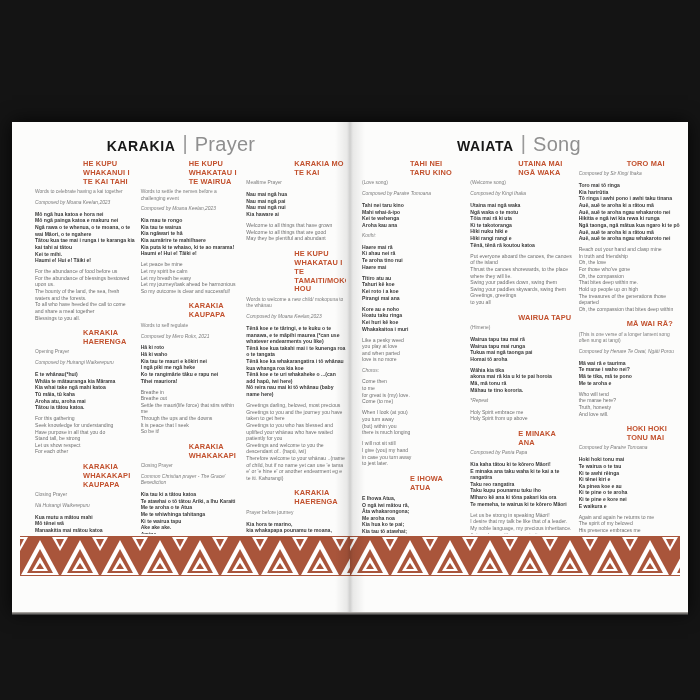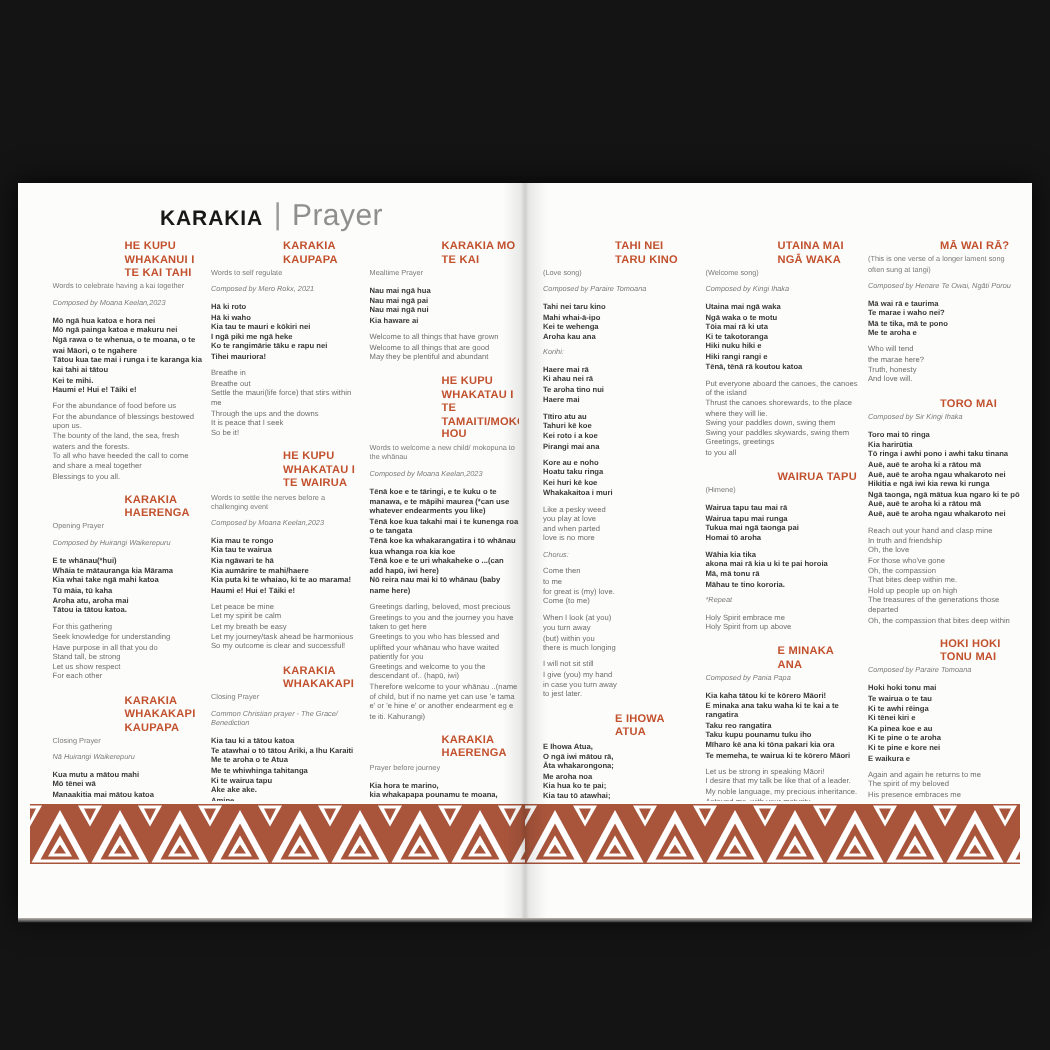--- a/index.html
+++ b/index.html
@@ -106,20 +106,44 @@
               <div class="line">O mātou whānau</div>
               <div class="line">Āio ki te Aorangi</div>
             </div>
             <div class="block plain">
               <div class="line">Our work has finished</div>
             </div>
           </div>
         </div>
         <div class="col">
           <div class="sec">
+            <div class="sec-heading">HE KUPU WHAKATAU I TE WAIRUA</div>
+            <div class="block sub">
+              <div class="line">Words to settle the nerves before a challenging event</div>
+            </div>
+            <div class="block credit">
+              <div class="line">Composed by Moana Keelan,2023</div>
+            </div>
+            <div class="block bold">
+              <div class="line">Kia mau te rongo</div>
+              <div class="line">Kia tau te wairua</div>
+              <div class="line">Kia ngāwari te hā</div>
+              <div class="line">Kia aumārire te mahi/haere</div>
+              <div class="line">Kia puta ki te whaiao, ki te ao marama!</div>
+              <div class="line">Haumi e! Hui e! Tāiki e!</div>
+            </div>
+            <div class="block plain">
+              <div class="line">Let peace be mine</div>
+              <div class="line">Let my spirit be calm</div>
+              <div class="line">Let my breath be easy</div>
+              <div class="line">Let my journey/task ahead be harmonious</div>
+              <div class="line">So my outcome is clear and successful!</div>
+            </div>
+          </div>
+          <div class="sec">
             <div class="sec-heading">KARAKIA KAUPAPA</div>
             <div class="block sub">
               <div class="line">Words to self regulate</div>
             </div>
             <div class="block credit">
               <div class="line">Composed by Mero Rokx, 2021</div>
             </div>
             <div class="block bold">
               <div class="line">Hā ki roto</div>
               <div class="line">Hā ki waho</div>
@@ -128,44 +152,20 @@
               <div class="line">Ko te rangimārie tāku e rapu nei</div>
               <div class="line">Tihei mauriora!</div>
             </div>
             <div class="block plain">
               <div class="line">Breathe in</div>
               <div class="line">Breathe out</div>
               <div class="line">Settle the mauri(life force) that stirs within me</div>
               <div class="line">Through the ups and the downs</div>
               <div class="line">It is peace that I seek</div>
               <div class="line">So be it!</div>
-            </div>
-          </div>
-          <div class="sec">
-            <div class="sec-heading">HE KUPU WHAKATAU I TE WAIRUA</div>
-            <div class="block sub">
-              <div class="line">Words to settle the nerves before a challenging event</div>
-            </div>
-            <div class="block credit">
-              <div class="line">Composed by Moana Keelan,2023</div>
-            </div>
-            <div class="block bold">
-              <div class="line">Kia mau te rongo</div>
-              <div class="line">Kia tau te wairua</div>
-              <div class="line">Kia ngāwari te hā</div>
-              <div class="line">Kia aumārire te mahi/haere</div>
-              <div class="line">Kia puta ki te whaiao, ki te ao marama!</div>
-              <div class="line">Haumi e! Hui e! Tāiki e!</div>
-            </div>
-            <div class="block plain">
-              <div class="line">Let peace be mine</div>
-              <div class="line">Let my spirit be calm</div>
-              <div class="line">Let my breath be easy</div>
-              <div class="line">Let my journey/task ahead be harmonious</div>
-              <div class="line">So my outcome is clear and successful!</div>
             </div>
           </div>
           <div class="sec">
             <div class="sec-heading">KARAKIA WHAKAKAPI</div>
             <div class="block sub">
               <div class="line">Closing Prayer</div>
             </div>
             <div class="block credit">
               <div class="line">Common Christian prayer - The Grace/ Benediction</div>
             </div>
@@ -257,20 +257,23 @@
             <polygon points="32,1 48,1 40,15" fill="#ffffff"></polygon>
             <polygon points="36,3 44,3 40,11" fill="#a9553b"></polygon>
           </pattern>
         </defs>
         <rect width="100%" height="100%" fill="url(#tk0)"></rect>
       </svg>
     </div>
   </div>
 
   <div class="page page-right">
+    <div class="page-title">
+      <span class="t1">WAIATA</span><span class="sep">|</span><span class="t2">Song</span>
+    </div>
     <div class="columns">
         <div class="col">
           <div class="sec">
             <div class="sec-heading">TAHI NEI TARU KINO</div>
             <div class="block sub">
               <div class="line">(Love song)</div>
             </div>
             <div class="block credit">
               <div class="line">Composed by Paraire Tomoana</div>
             </div>
@@ -411,41 +414,20 @@
             <div class="block plain">
               <div class="line">Let us be strong in speaking Māori!</div>
               <div class="line">I desire that my talk be like that of a leader.</div>
               <div class="line">My noble language, my precious inheritance.</div>
               <div class="line">Astound me, with your maturity</div>
               <div class="line">The passion and the spirit you show when speaking Māori.</div>
             </div>
           </div>
         </div>
         <div class="col">
-          <div class="sec">
-            <div class="sec-heading">MĀ WAI RĀ?</div>
-            <div class="block sub">
-              <div class="line">(This is one verse of a longer lament song often sung at tangi)</div>
-            </div>
-            <div class="block credit">
-              <div class="line">Composed by Henare Te Owai, Ngāti Porou</div>
-            </div>
-            <div class="block bold">
-              <div class="line">Mā wai rā e taurima</div>
-              <div class="line">Te marae i waho nei?</div>
-              <div class="line">Mā te tika, mā te pono</div>
-              <div class="line">Me te aroha e</div>
-            </div>
-            <div class="block plain">
-              <div class="line">Who will tend</div>
-              <div class="line">the marae here?</div>
-              <div class="line">Truth, honesty</div>
-              <div class="line">And love will.</div>
-            </div>
-          </div>
           <div class="sec">
             <div class="sec-heading">TORO MAI</div>
             <div class="block credit">
               <div class="line">Composed by Sir Kingi Ihaka</div>
             </div>
             <div class="block bold">
               <div class="line">Toro mai tō ringa</div>
               <div class="line">Kia harirūtia</div>
               <div class="line">Tō ringa i awhi pono i awhi taku tinana</div>
               <div class="line">Auē, auē te aroha ki a rātou mā</div>
@@ -458,20 +440,41 @@
             <div class="block plain">
               <div class="line">Reach out your hand and clasp mine</div>
               <div class="line">In truth and friendship</div>
               <div class="line">Oh, the love</div>
               <div class="line">For those who've gone</div>
               <div class="line">Oh, the compassion</div>
               <div class="line">That bites deep within me.</div>
               <div class="line">Hold up people up on high</div>
               <div class="line">The treasures of the generations those departed</div>
               <div class="line">Oh, the compassion that bites deep within</div>
+            </div>
+          </div>
+          <div class="sec">
+            <div class="sec-heading">MĀ WAI RĀ?</div>
+            <div class="block sub">
+              <div class="line">(This is one verse of a longer lament song often sung at tangi)</div>
+            </div>
+            <div class="block credit">
+              <div class="line">Composed by Henare Te Owai, Ngāti Porou</div>
+            </div>
+            <div class="block bold">
+              <div class="line">Mā wai rā e taurima</div>
+              <div class="line">Te marae i waho nei?</div>
+              <div class="line">Mā te tika, mā te pono</div>
+              <div class="line">Me te aroha e</div>
+            </div>
+            <div class="block plain">
+              <div class="line">Who will tend</div>
+              <div class="line">the marae here?</div>
+              <div class="line">Truth, honesty</div>
+              <div class="line">And love will.</div>
             </div>
           </div>
           <div class="sec">
             <div class="sec-heading">HOKI HOKI TONU MAI</div>
             <div class="block credit">
               <div class="line">Composed by Paraire Tomoana</div>
             </div>
             <div class="block bold">
               <div class="line">Hoki hoki tonu mai</div>
               <div class="line">Te wairua o te tau</div>

